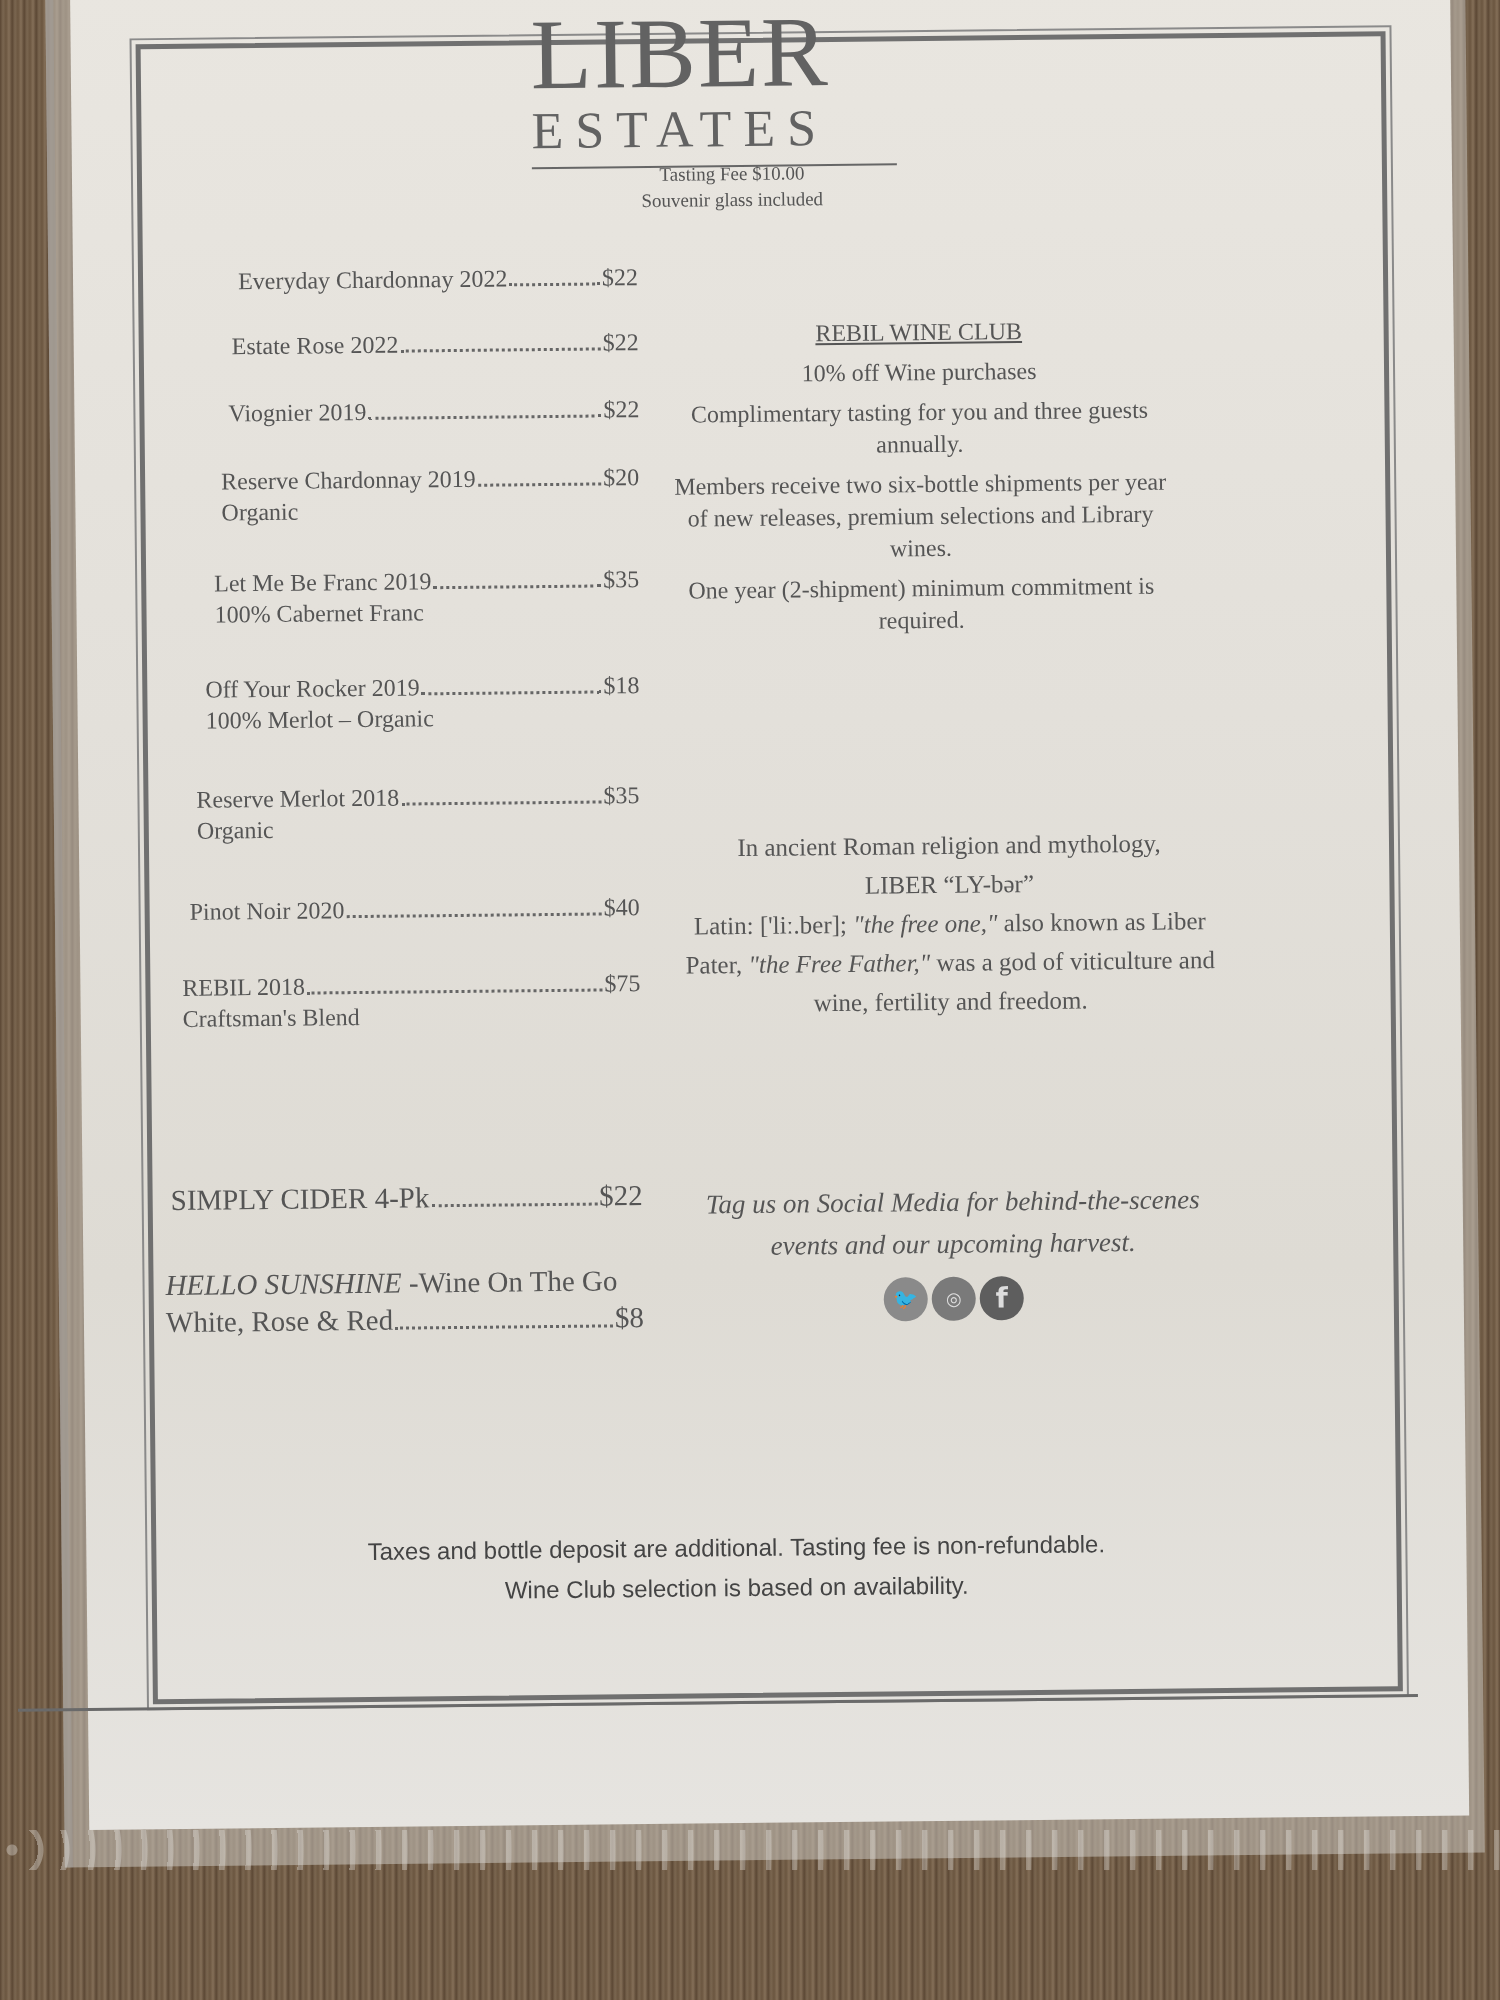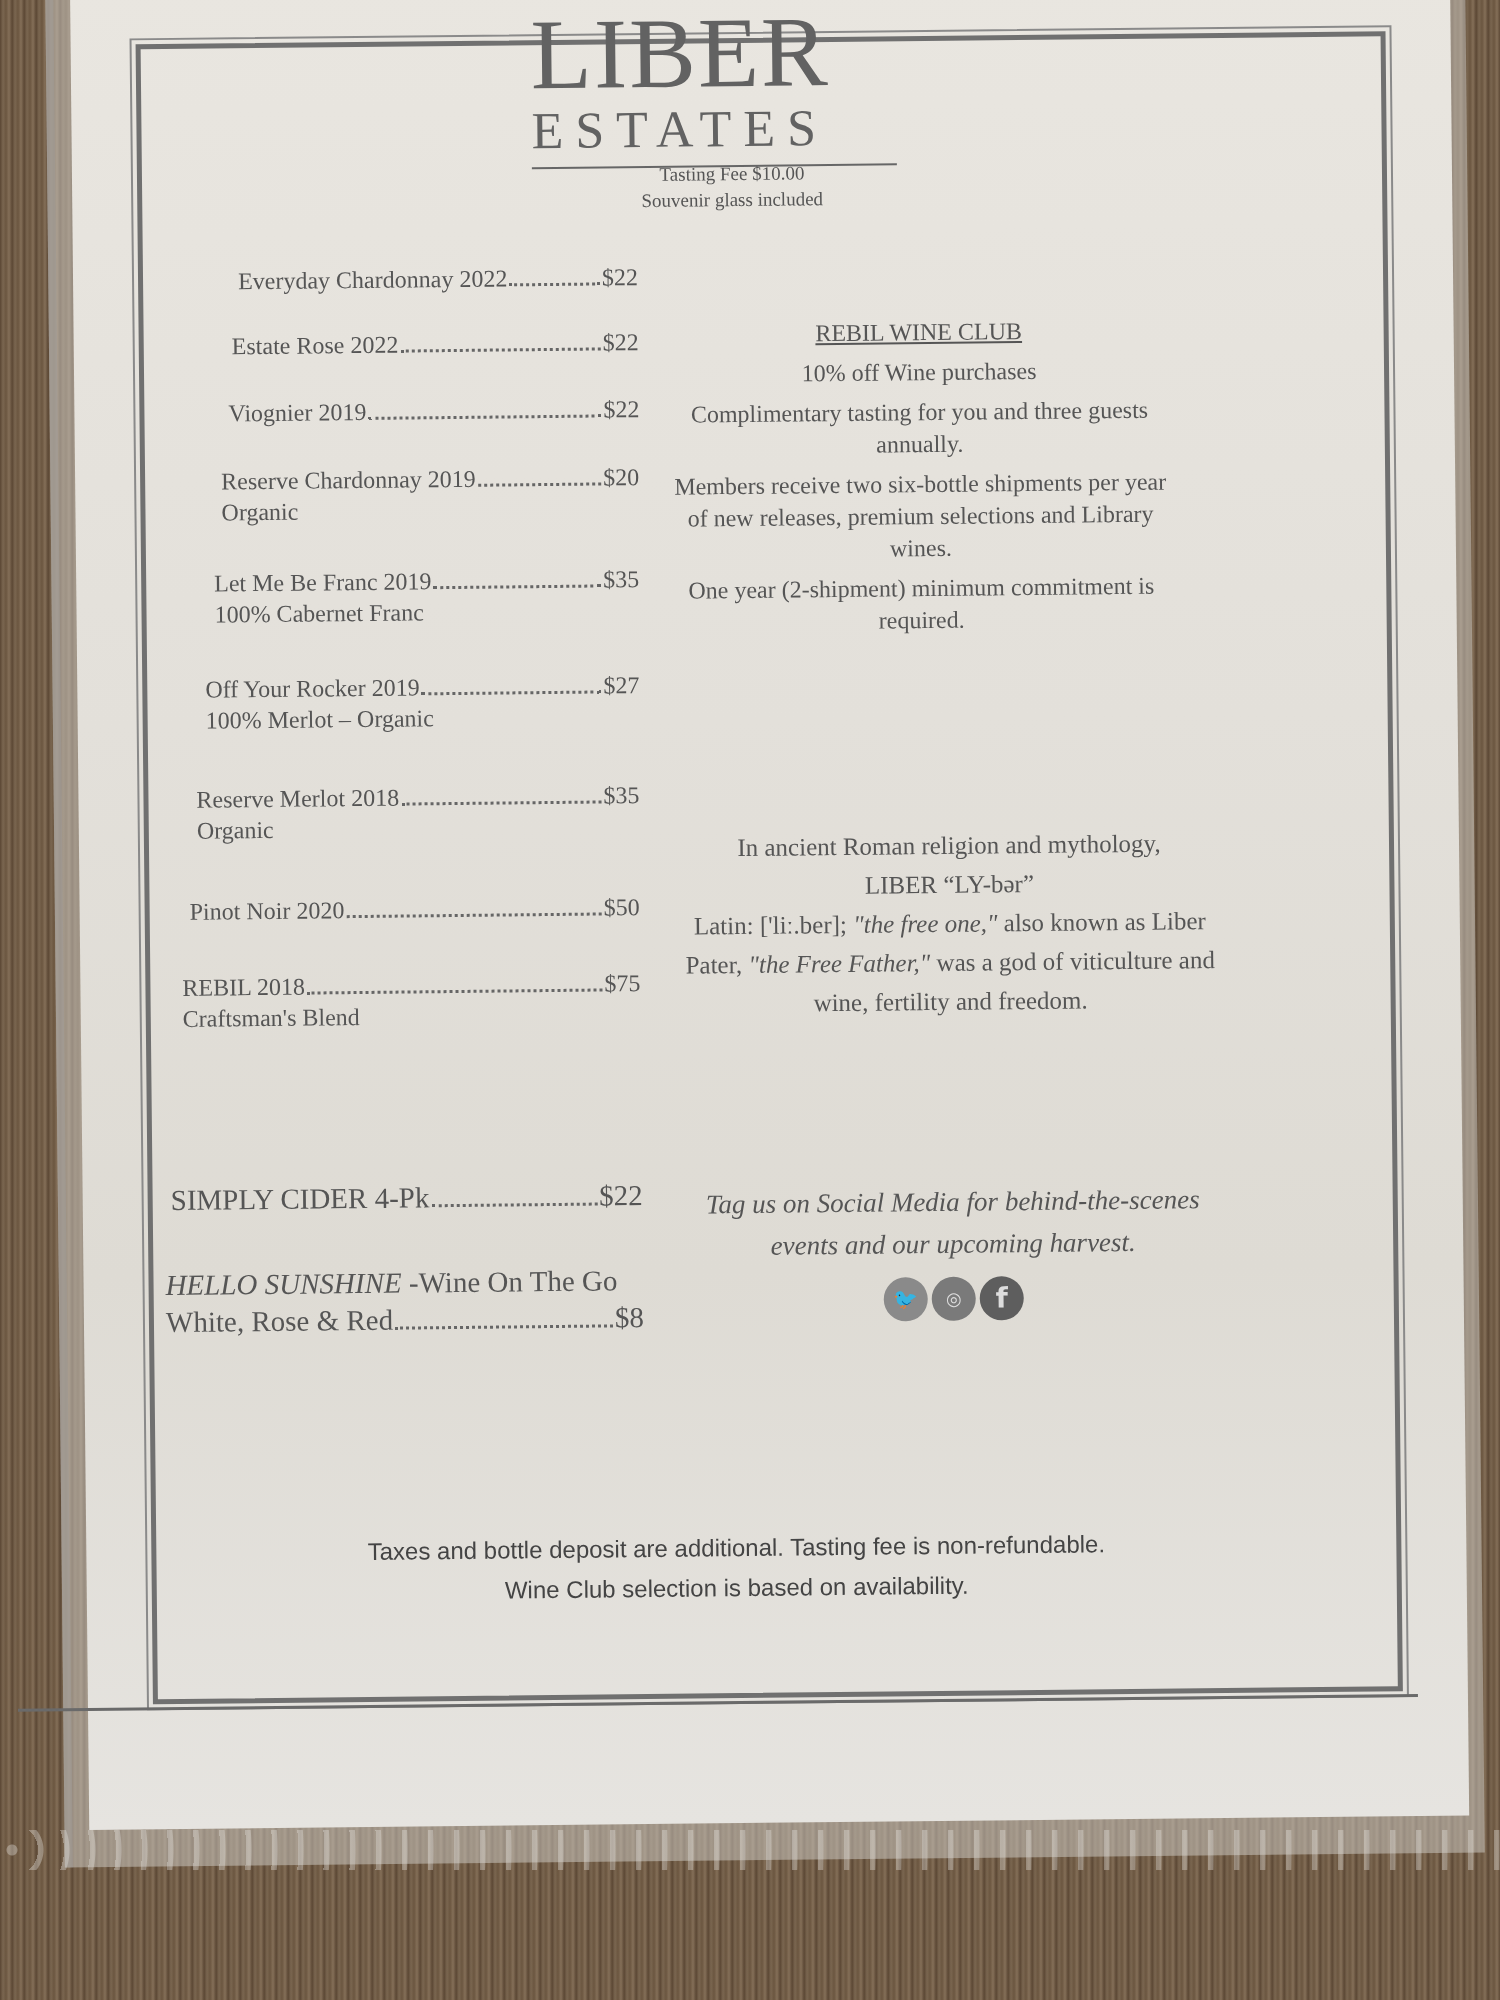--- a/index.html
+++ b/index.html
@@ -118,37 +118,37 @@
           <span class="name">Let Me Be Franc 2019</span>
           <span class="dots"></span>
           <span class="price">$35</span>
         </div>
       <div class="sub">100% Cabernet Franc</div>
     </div>
     <div class="wine" style="left:88px; top:408px; width:434px;">
       <div class="row">
           <span class="name">Off Your Rocker 2019</span>
           <span class="dots"></span>
-          <span class="price">$27</span>
+          <span class="price">$18</span>
         </div>
       <div class="sub">100% Merlot – Organic</div>
     </div>
     <div class="wine" style="left:78px; top:518px; width:443px;">
       <div class="row">
           <span class="name">Reserve Merlot 2018</span>
           <span class="dots"></span>
           <span class="price">$35</span>
         </div>
       <div class="sub">Organic</div>
     </div>
     <div class="wine" style="left:70px; top:630px; width:450px;">
       <div class="row">
           <span class="name">Pinot Noir 2020</span>
           <span class="dots"></span>
-          <span class="price">$50</span>
+          <span class="price">$40</span>
         </div>
     </div>
     <div class="wine" style="left:62px; top:706px; width:458px;">
       <div class="row">
           <span class="name">REBIL 2018</span>
           <span class="dots"></span>
           <span class="price">$75</span>
         </div>
       <div class="sub">Craftsman's Blend</div>
     </div>

